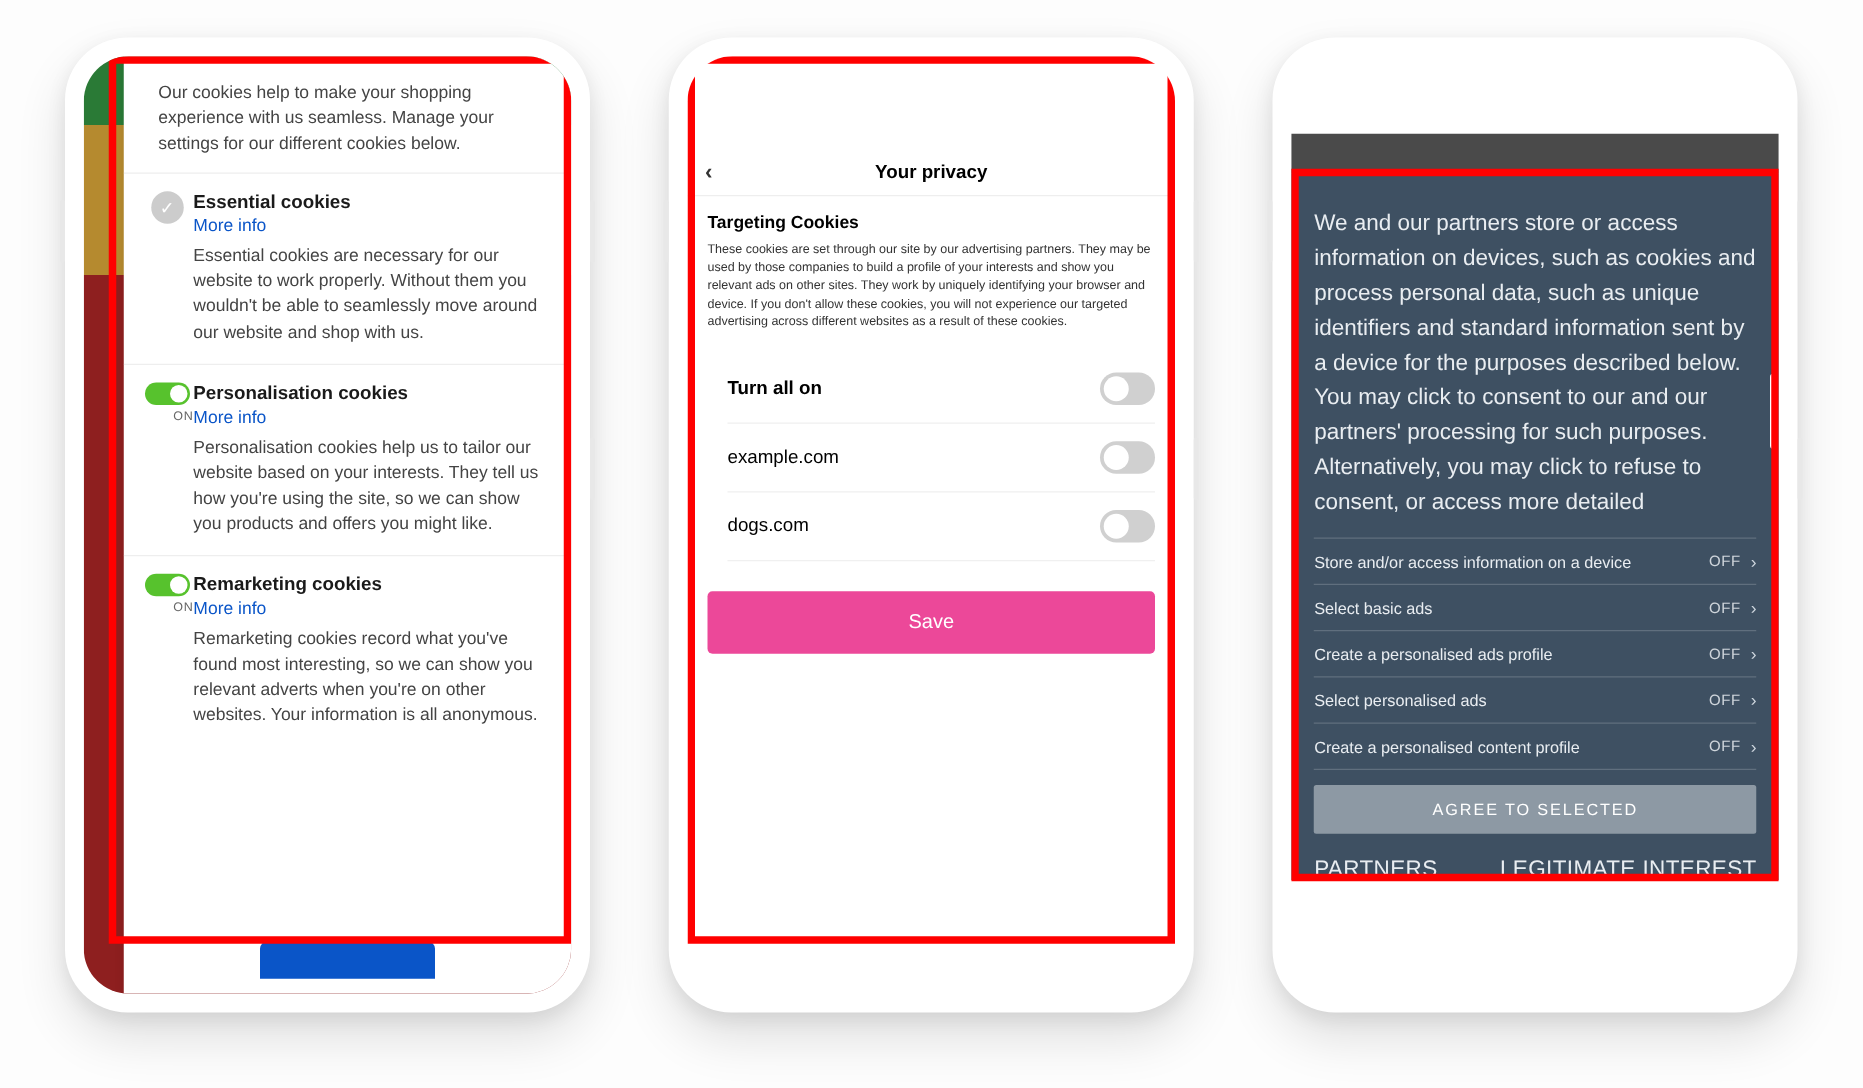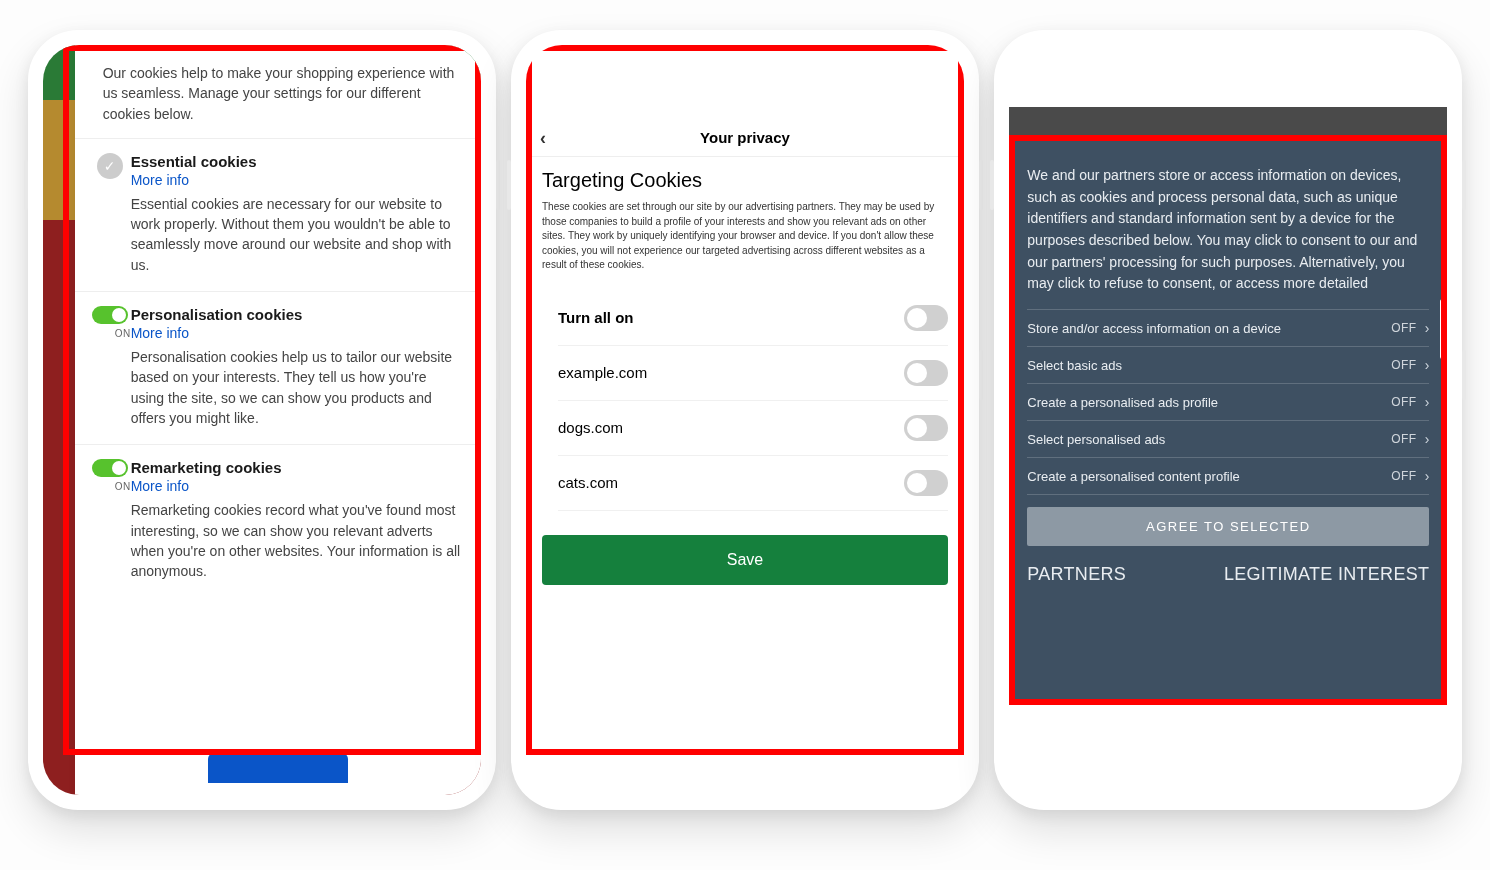--- a/index.html
+++ b/index.html
@@ -7,21 +7,21 @@
     width: 1490px;
     height: 870px;
     background: #fdfdfd;
     font-family: -apple-system, BlinkMacSystemFont, "Segoe UI", Arial, sans-serif;
     display: flex;
     justify-content: space-around;
     align-items: flex-start;
     padding: 30px 20px;
   }
   .phone {
-    width: 468px;
+    width: 420px;
     height: 780px;
     background: #fff;
     border-radius: 50px;
     box-shadow: 0 20px 40px rgba(0,0,0,0.12), 0 5px 15px rgba(0,0,0,0.08);
     position: relative;
     padding: 15px;
     flex-shrink: 0;
   }
   .side-btn {
     position: absolute;
@@ -92,47 +92,47 @@
   .p2-wrap { padding-top:74px; height:100%; display:flex; flex-direction:column; }
   .p2-header{
     display:flex; align-items:center; justify-content:center; position:relative;
     height:38px; border-bottom:1px solid #eee; font-weight:600; font-size:15px;
   }
   .p2-back{
     position:absolute; left:14px; top:50%; transform:translateY(-50%);
     font-size:18px; color:#333; cursor:pointer;
   }
   .p2-content{ padding:12px 16px 0 16px; }
-  .p2-h1   { font-size:20px; font-weight:400; margin-bottom:8px; }
+  .p2-h1   { font-size:14px; font-weight:700; margin-bottom:8px; }
   .p2-para { font-size:10px; line-height:1.45; color:#333; margin-bottom:18px; }
   .p2-row  {
     display:flex; align-items:center; justify-content:space-between;
     padding:14px 0; border-bottom:1px solid #f0f0f0; font-size:15px;margin-left:16px;
   }
   .p2-row:first-of-type{ font-weight:600; }
   .p2-switch{
     width:44px; height:26px; border-radius:14px; background:#d0d0d0; position:relative;
   }
   .p2-switch::after{
     content:""; position:absolute; left:3px; top:3px; width:20px; height:20px;
     background:#fff; border-radius:50%;
   }
   .p2-save{
-    margin:24px 16px 70px 16px; background:#15803d; color:#fff; text-align:center;
+    margin:24px 16px 70px 16px; background:#ec4899; color:#fff; text-align:center;
     padding:16px 0; border-radius:4px; font-size:16px;
   }
 
   
   .p3-top   { height:62px; background:#fff; }
   .p3-bar   { height:32px; background:#4a4a4a; }
   .p3-panel {
     background:#3e5062; color:#e9edf1; padding:26px 18px 18px 18px; height:565px;
     position:relative;
   }
-  .p3-intro { font-size:14px; line-height:1.55; margin-bottom:14px; }
+  .p3-intro { font-size:18px; line-height:1.55; margin-bottom:14px; }
   .p3-row{
     display:flex; align-items:center; justify-content:space-between;
     padding:10px 0; border-top:1px solid rgba(255,255,255,0.18); font-size:13px;
   }
   .p3-row:last-of-type{ border-bottom:1px solid rgba(255,255,255,0.18); }
   .p3-right{ display:flex; align-items:center; gap:8px; }
   .p3-off  { font-size:12px; letter-spacing:0.5px; opacity:0.85; }
   .p3-chev { color:#cfd7df; font-size:14px; }
   .p3-scroll{
     position:absolute; right:2px; top:160px; width:5px; height:60px;
@@ -226,24 +226,20 @@
               <div class="p2-switch"></div>
             </div>
             <div class="p2-row">
               <span>example.com</span>
               <div class="p2-switch"></div>
             </div>
             <div class="p2-row">
               <span>dogs.com</span>
               <div class="p2-switch"></div>
             </div>
-            <div class="p2-row">
-              <span>cats.com</span>
-              <div class="p2-switch"></div>
-            </div>
           </div>
       </div>
       <div class="p2-save">Save</div>
     </div>
     <div class="highlight" style="left:0; right:0; top:0; bottom:40px;"></div>
   </div>
 </div>
 
 <div class="phone">
   <div class="side-btn sb-left"></div>

